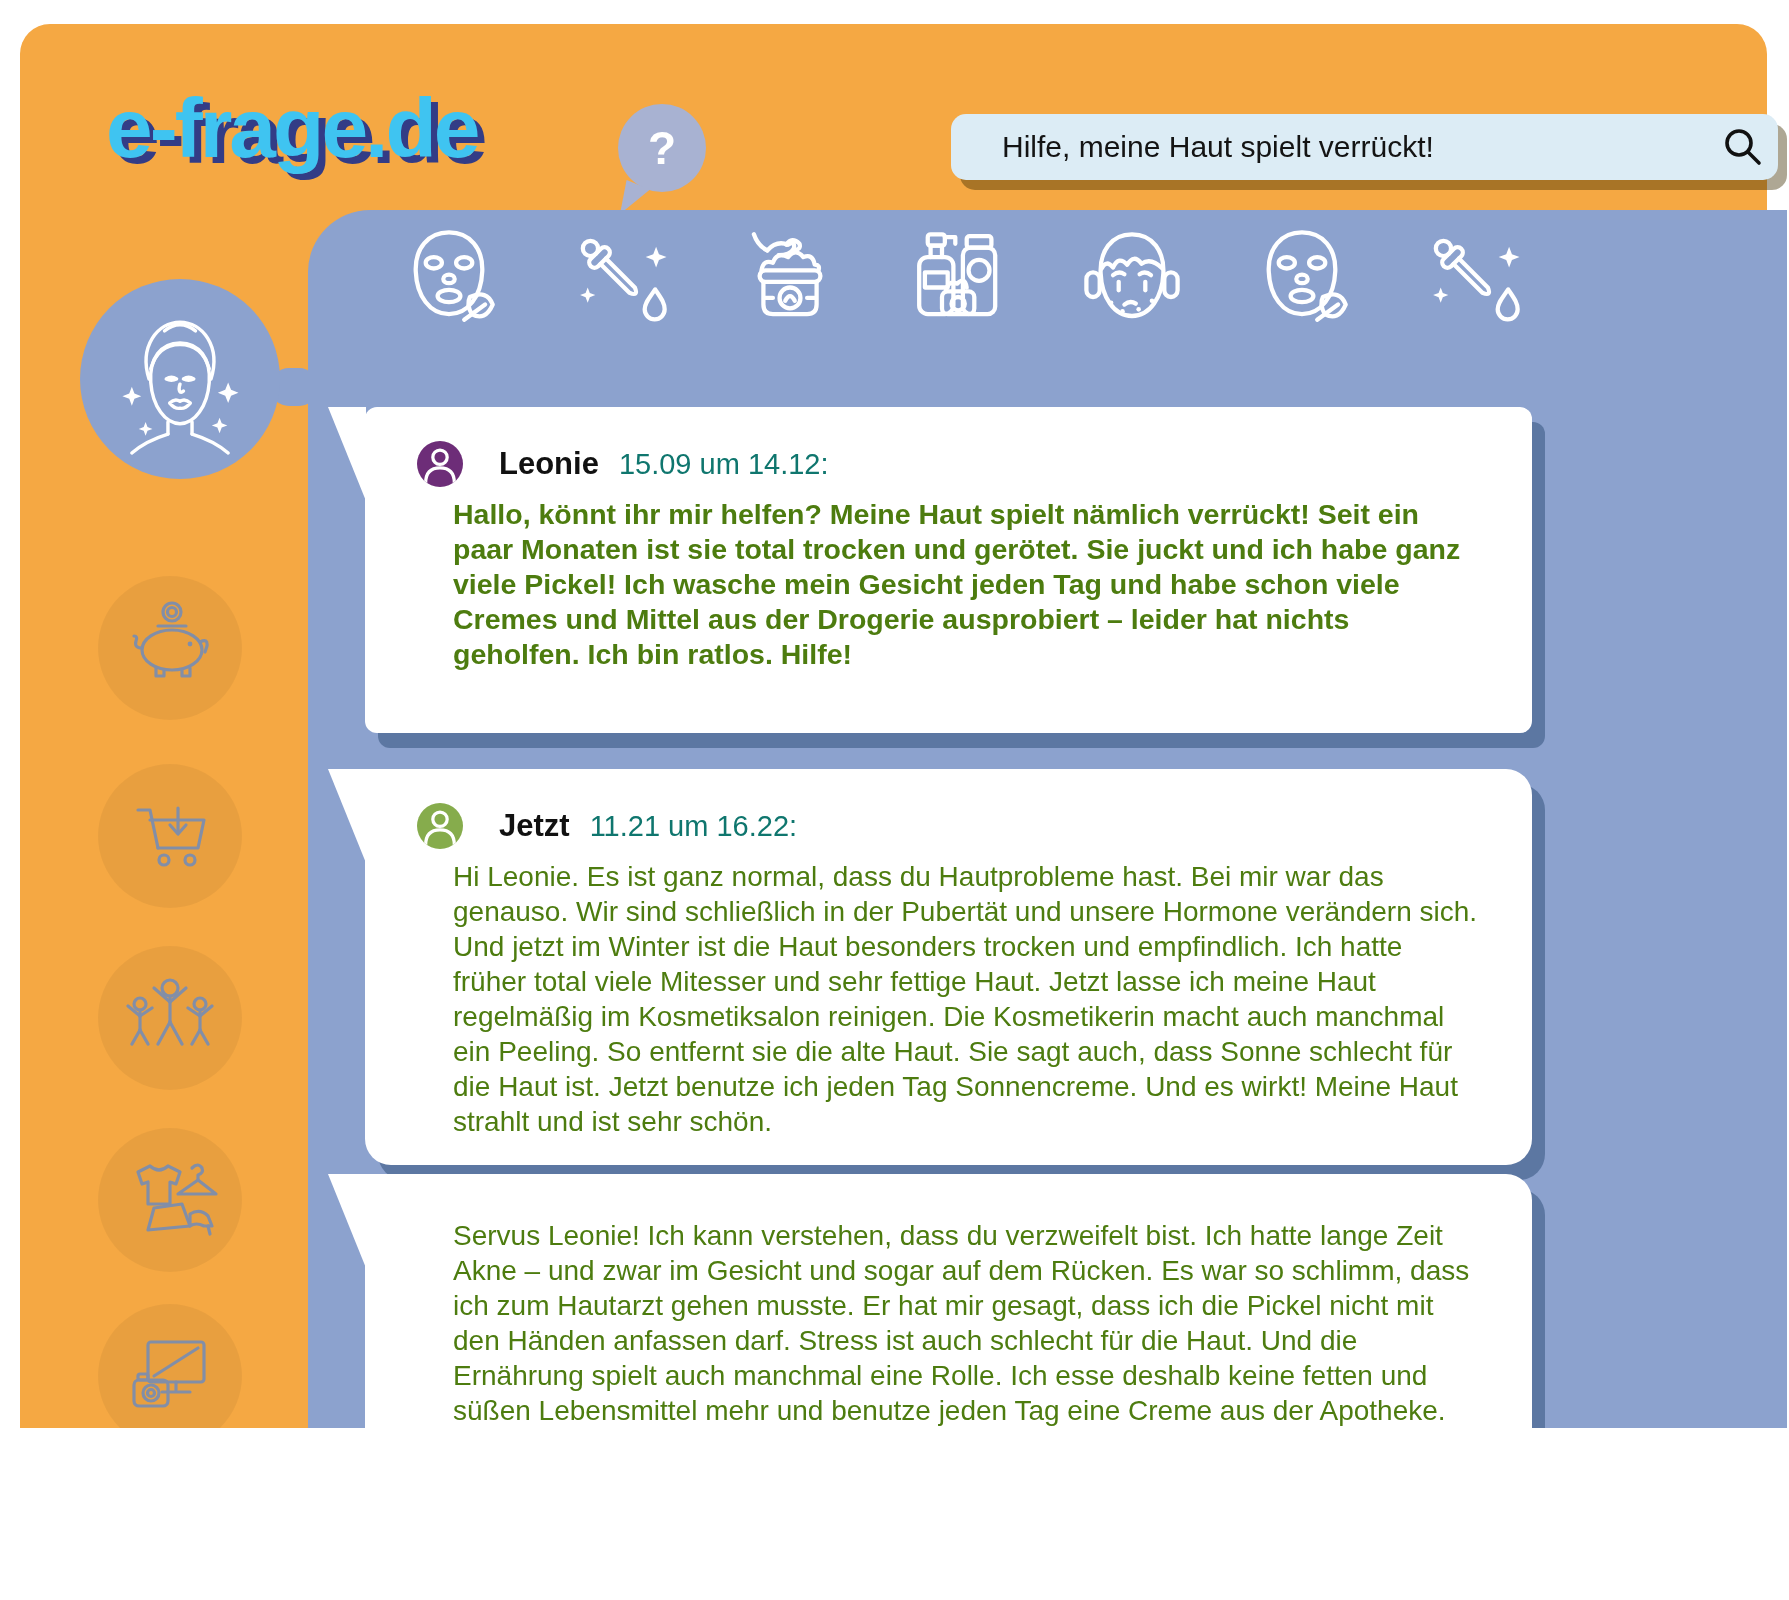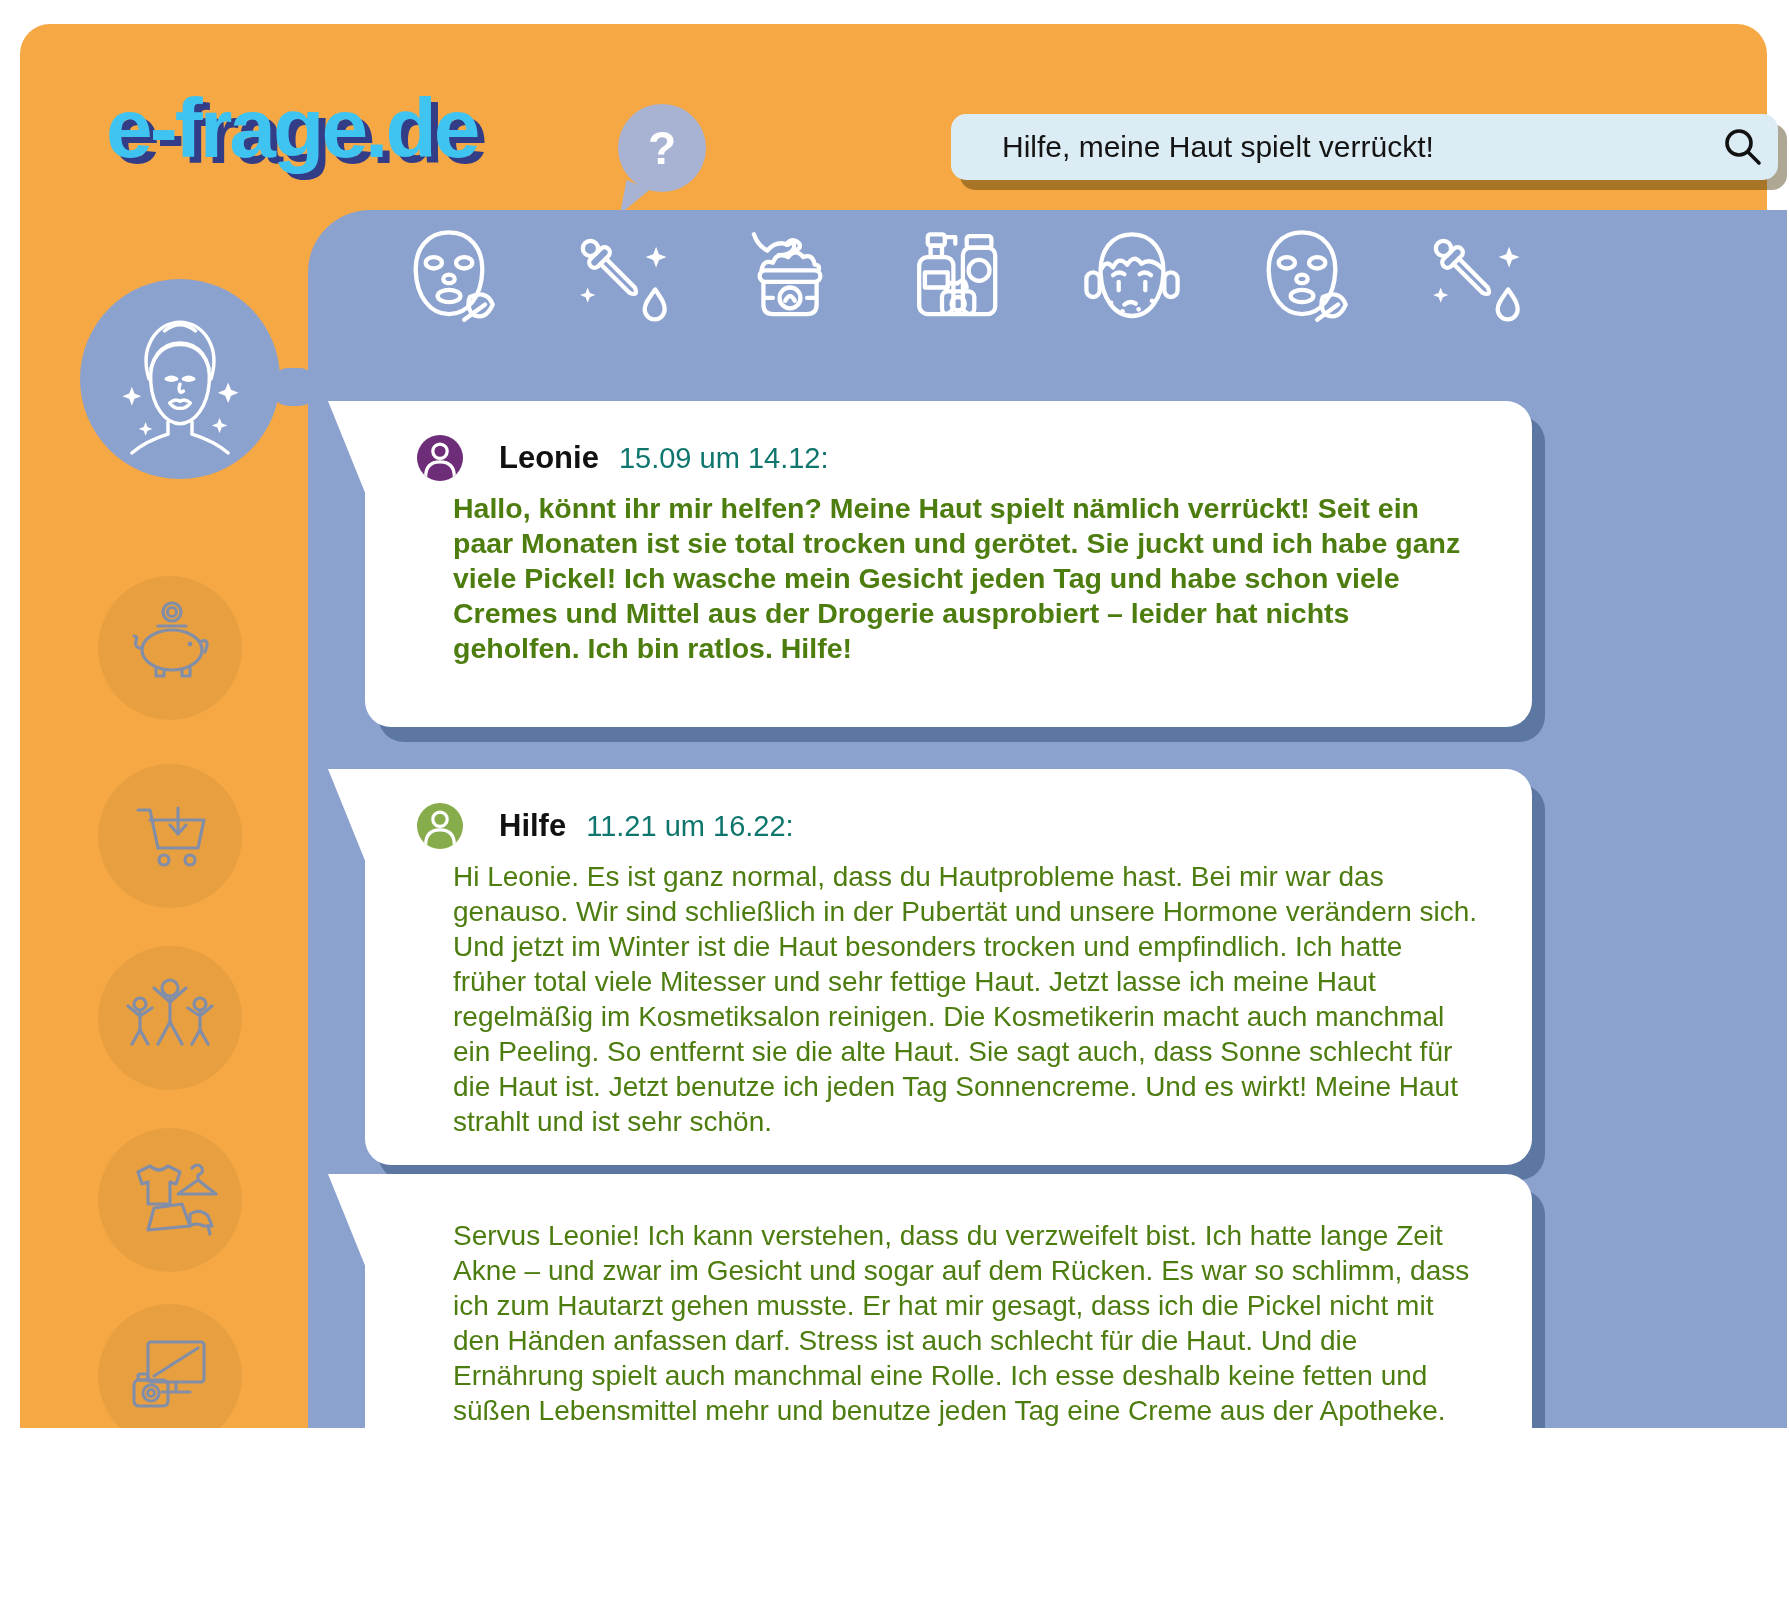--- a/index.html
+++ b/index.html
@@ -277,21 +277,21 @@
               <rect x="47" y="24" width="26" height="11" rx="5.5"></rect>
               <path d="M56 35 L56 78 Q60 88 64 78 L64 35"></path>
             </g>
             <path class="wfill" d="M98 27 L101 35 L109 38 L101 41 L98 49 L95 41 L87 38 L95 35 Z"></path>
             <path class="wfill" d="M26 70 L28.2 75.8 L34 78 L28.2 80.2 L26 86 L23.8 80.2 L18 78 L23.8 75.8 Z"></path>
             <path d="M97 72 C103 81 107 86 107 93 A10.5 10.5 0 1 1 86 93 C86 86 91 81 97 72 Z"></path>
           </svg>
         </span>
       </div>
 
-      <div class="post" style="top:191px;min-height:326px;">
+      <div class="post" style="top:197px;min-height:326px;border-radius:12px;">
         <div class="post-header">
           <span class="post-avatar" style="background-color: rgb(109, 45, 120);">
             <svg width="46" height="46" viewBox="0 0 48 48">
               <g fill="none" stroke="#ffffff" stroke-width="3.4" stroke-linecap="round">
                 <circle cx="24" cy="17" r="7.5"></circle>
                   <path d="M9 44 C9 32 15 28 24 28 C33 28 39 32 39 44"></path>
               </g>
             </svg>
           </span>
           <span class="post-author">Leonie</span>
@@ -303,21 +303,21 @@
       <div class="post" style="top:559px;min-height:368px;">
         <div class="post-header">
           <span class="post-avatar" style="background-color: rgb(134, 172, 76);">
             <svg width="46" height="46" viewBox="0 0 48 48">
               <g fill="none" stroke="#ffffff" stroke-width="3.4" stroke-linecap="round">
                 <circle cx="24" cy="17" r="7.5"></circle>
                   <path d="M9 44 C9 32 15 28 24 28 C33 28 39 32 39 44"></path>
               </g>
             </svg>
           </span>
-          <span class="post-author">Hilfe</span>
+          <span class="post-author">Jetzt</span>
           <span class="post-time">11.21 um 16.22:</span>
         </div>
         <div class="post-body">Hi Leonie. Es ist ganz normal, dass du Hautprobleme hast. Bei mir war das genauso. Wir sind schließlich in der Pubertät und unsere Hormone verändern sich. Und jetzt im Winter ist die Haut besonders trocken und empfindlich. Ich hatte früher total viele Mitesser und sehr fettige Haut. Jetzt lasse ich meine Haut regelmäßig im Kosmetiksalon reinigen. Die Kosmetikerin macht auch manchmal ein Peeling. So entfernt sie die alte Haut. Sie sagt auch, dass Sonne schlecht für die Haut ist. Jetzt benutze ich jeden Tag Sonnencreme. Und es wirkt! Meine Haut strahlt und ist sehr schön.</div>
       </div>
 
       <div class="post" style="top:964px;min-height:372px;">
         <div class="post-body">Servus Leonie! Ich kann verstehen, dass du verzweifelt bist. Ich hatte lange Zeit Akne – und zwar im Gesicht und sogar auf dem Rücken. Es war so schlimm, dass ich zum Hautarzt gehen musste. Er hat mir gesagt, dass ich die Pickel nicht mit den Händen anfassen darf. Stress ist auch schlecht für die Haut. Und die Ernährung spielt auch manchmal eine Rolle. Ich esse deshalb keine fetten und süßen Lebensmittel mehr und benutze jeden Tag eine Creme aus der Apotheke. Meine Haut sieht jetzt viel besser aus. Lass dich doch auch mal von einem Hautarzt untersuchen!</div>
       </div>
 
     </div>

